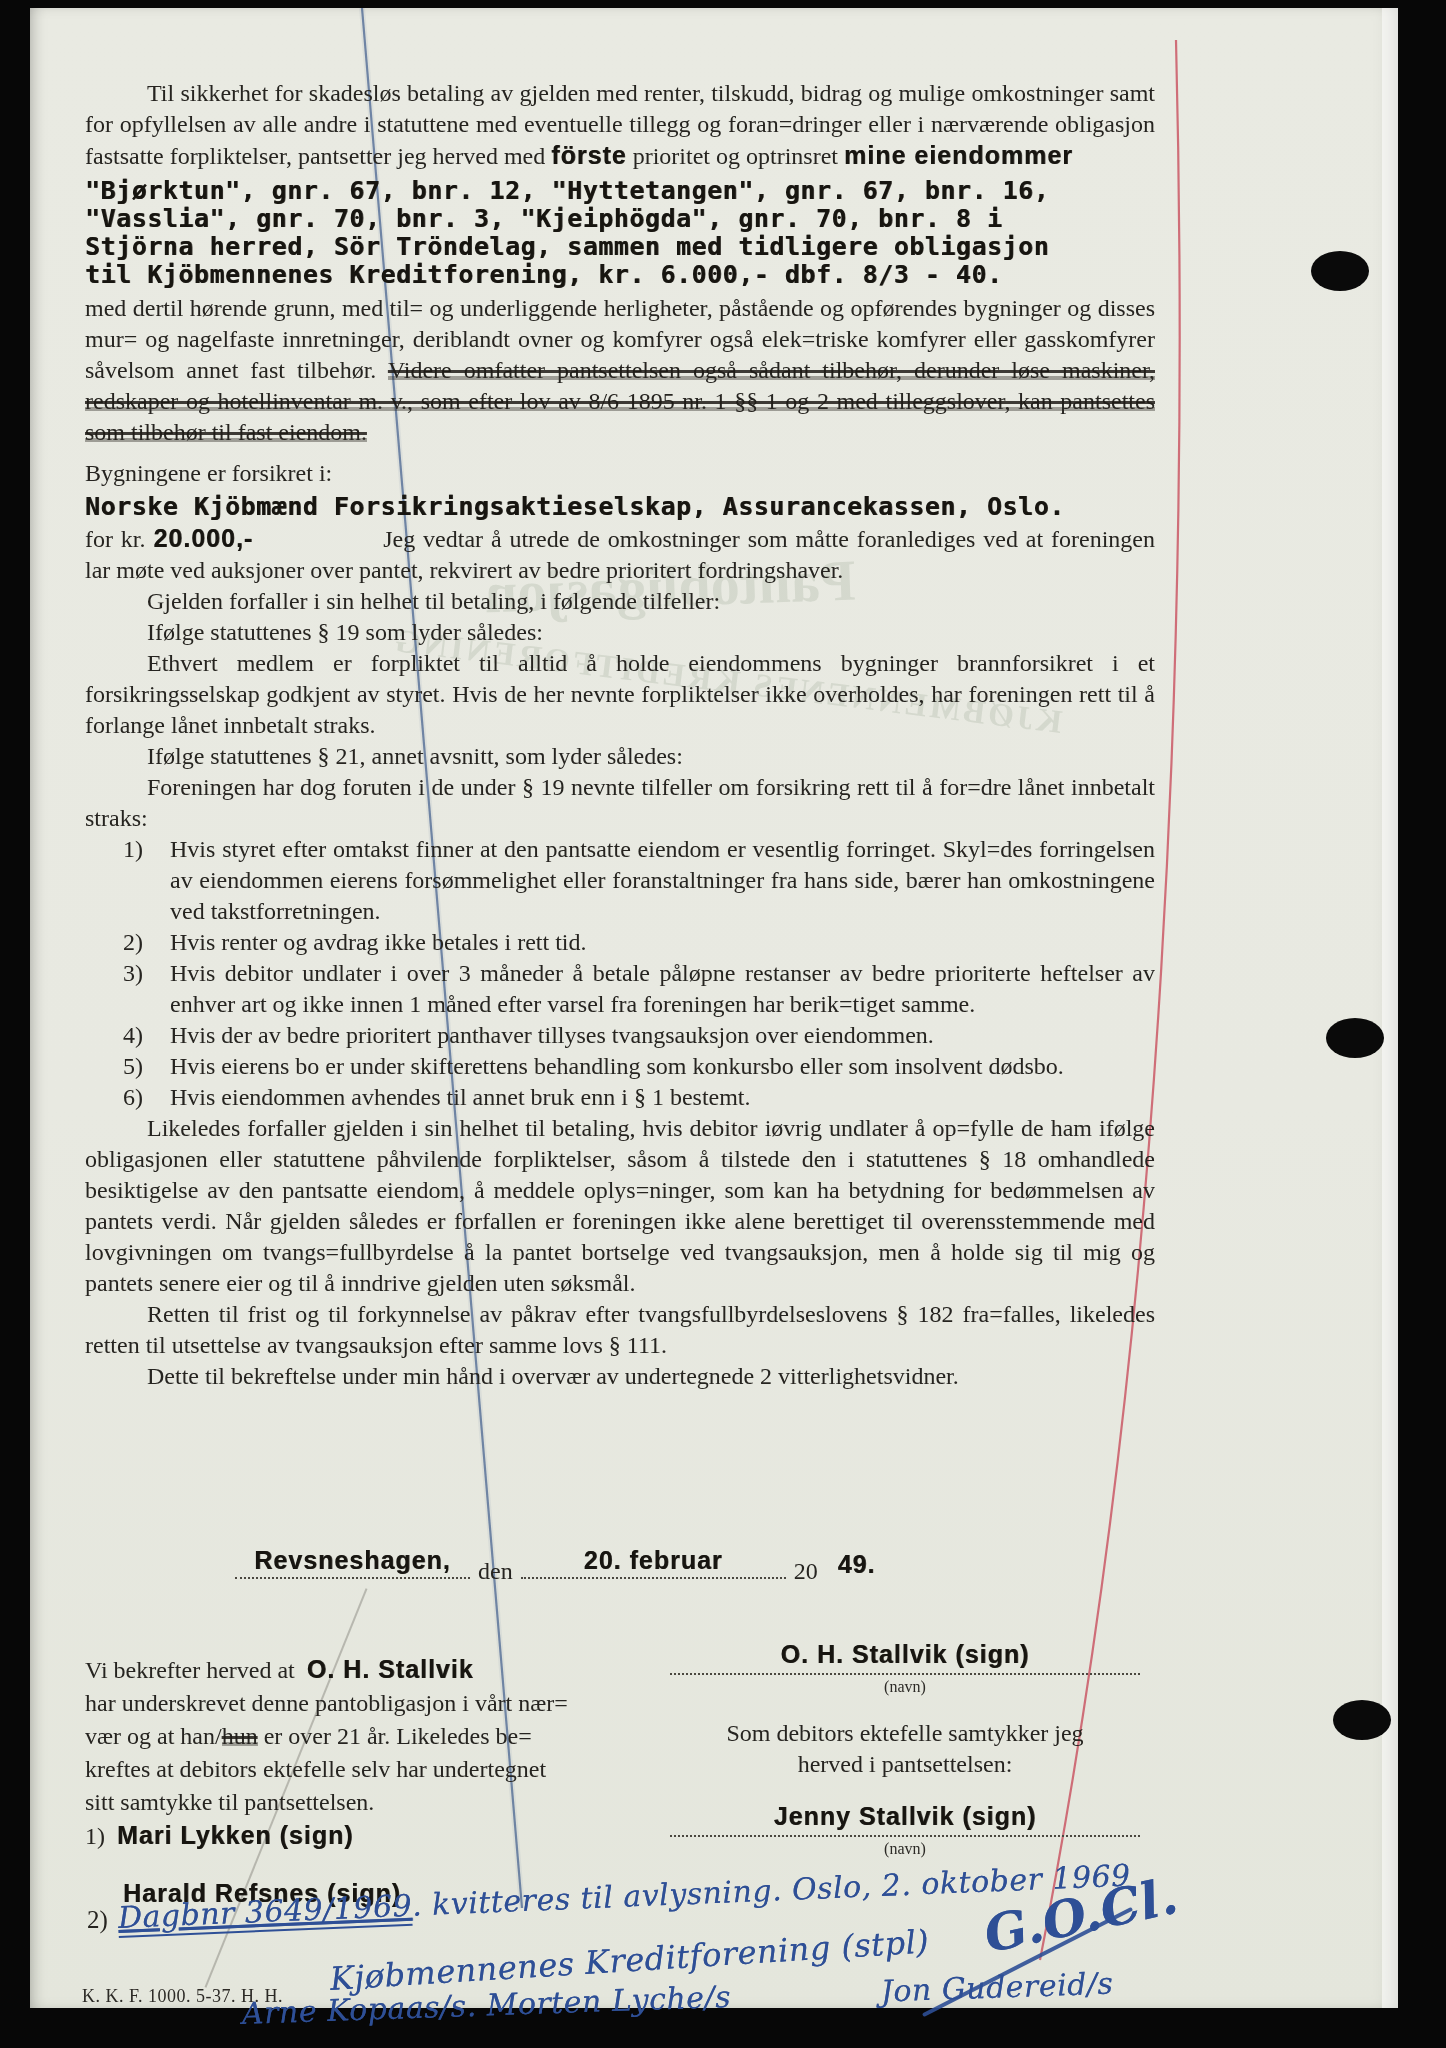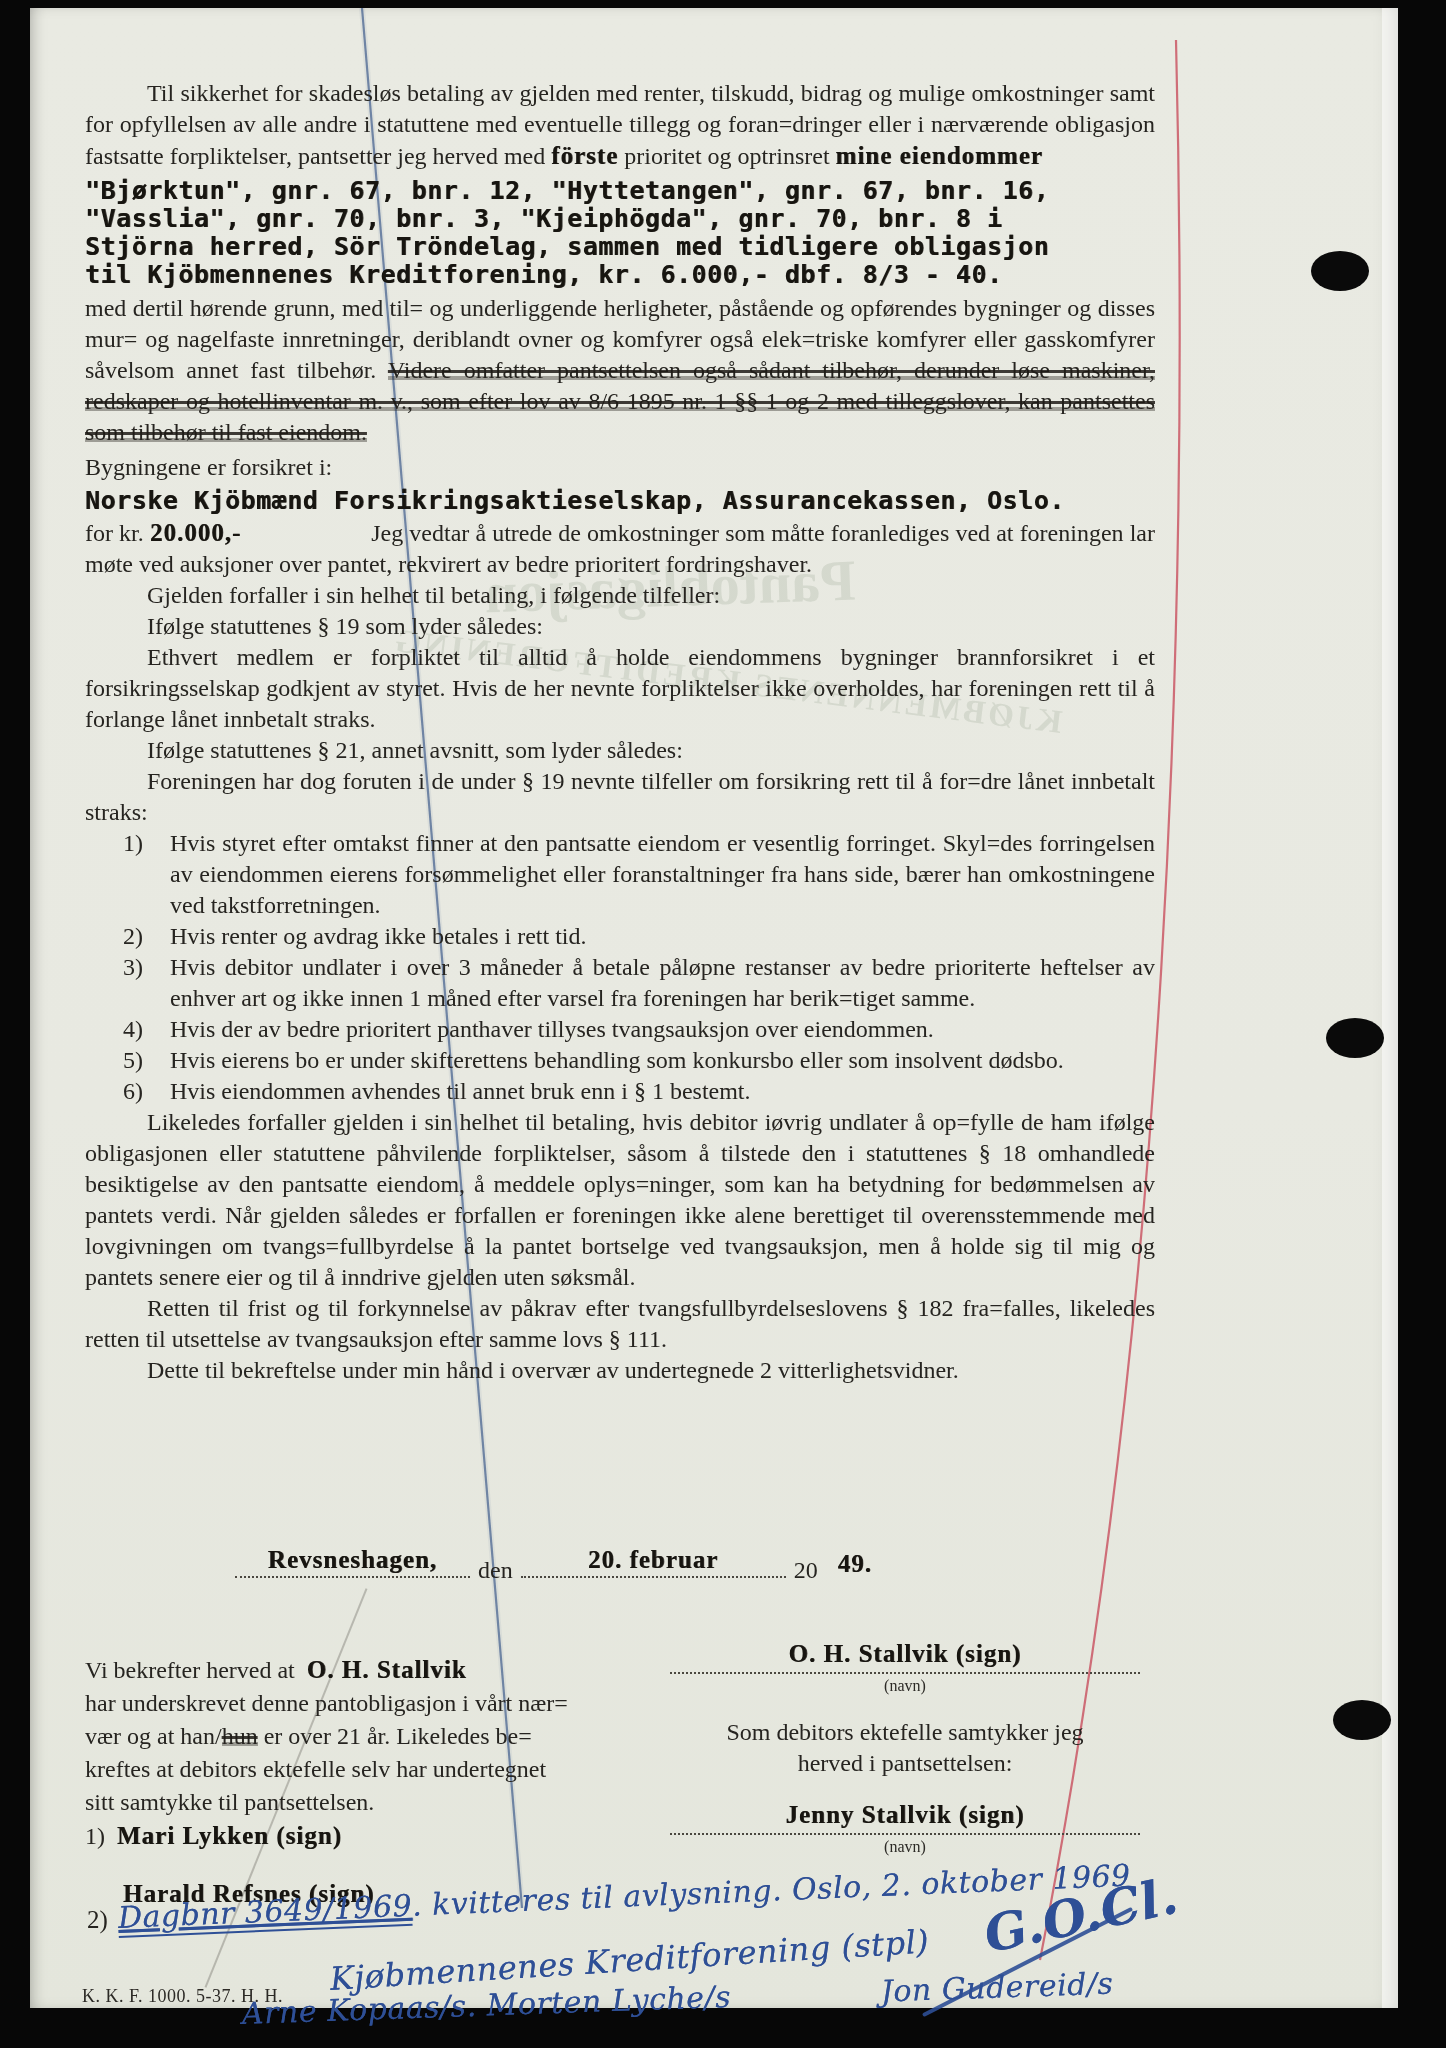--- a/index.html
+++ b/index.html
@@ -9,21 +9,21 @@
         background:linear-gradient(180deg,#e9eae2 0%,#e8e9e1 55%,#e4e6dc 100%);
         box-shadow:inset -14px 0 22px -14px rgba(0,0,0,.35), inset 10px 0 18px -12px rgba(0,0,0,.4);}
   .edgelight{position:absolute;right:0;top:0;width:16px;height:100%;background:rgba(255,255,255,.55);}
   svg.lines{position:absolute;left:0;top:0;pointer-events:none;}
   .hole{position:absolute;width:58px;height:40px;border-radius:50%;background:#0a0a0a;}
   
   .content{position:absolute;left:55px;top:70px;width:1070px;color:#262420;
            font-size:24px;line-height:31px;text-align:justify;}
   .content p{margin:0;}
   .ind{text-indent:62px;}
-  .tw{font-family:Liberation Serif, serif;font-weight:bold;
+  .tw{font-family:Liberation Sans, sans-serif;font-weight:bold;
       font-size:25px;letter-spacing:1px;color:#171510;
       text-shadow:0.6px 0 0.4px rgba(25,22,18,.75);}
   .twblock{font-family:"DejaVu Sans Mono","Liberation Mono",monospace;font-weight:bold;
            font-size:25px;line-height:28px;letter-spacing:0.5px;color:#171510;text-align:left;
            text-shadow:0.6px 0 0.4px rgba(25,22,18,.75);margin:5px 0 4px 0;}
   .struck{text-decoration:line-through;text-decoration-thickness:3px;text-decoration-color:rgba(30,27,22,.85);
           background:repeating-linear-gradient(180deg,transparent 0 19px,rgba(35,32,26,.38) 19px 23px,transparent 23px 31px);}
   .gap{display:inline-block;width:130px;}
   .li{position:relative;padding-left:85px;}
   .li .num{position:absolute;left:38px;top:0;}
@@ -84,21 +84,21 @@
 
     <div class="content">
       <p class="ind"><span>Til sikkerhet for skadesløs betaling av gjelden med renter, tilskudd, bidrag og mulige omkostninger samt for opfyllelsen av alle andre i statuttene med eventuelle tillegg og foran=dringer eller i nærværende obligasjon fastsatte forpliktelser, pantsetter jeg herved med</span> <span class="tw">förste</span> <span>prioritet og optrinsret</span> <span class="tw">mine eiendommer</span></p>
       <div class="twblock">
         <div>"Bjørktun", gnr. 67, bnr. 12, "Hyttetangen", gnr. 67, bnr. 16,</div>
         <div>"Vasslia", gnr. 70, bnr. 3, "Kjeiphögda", gnr. 70, bnr. 8 i</div>
         <div>Stjörna herred, Sör Tröndelag, sammen med tidligere obligasjon</div>
         <div>til Kjöbmennenes Kreditforening, kr. 6.000,- dbf. 8/3 - 40.</div>
       </div>
       <p><span>med dertil hørende grunn, med til= og underliggende herligheter, påstående og opførendes bygninger og disses mur= og nagelfaste innretninger, deriblandt ovner og komfyrer også elek=triske komfyrer eller gasskomfyrer såvelsom annet fast tilbehør. </span><span class="struck">Videre omfatter pantsettelsen også sådant tilbehør, derunder løse maskiner, redskaper og hotellinventar m. v., som efter lov av 8/6 1895 nr. 1 §§ 1 og 2 med tilleggslover, kan pantsettes som tilbehør til fast eiendom.</span></p>
-      <p style="margin-top:4px;">Bygningene er forsikret i:</p>
+      <p style="margin-top:10px;">Bygningene er forsikret i:</p>
       <div class="twblock" style="margin:4px 0 2px 0;">Norske Kjöbmænd Forsikringsaktieselskap, Assurancekassen, Oslo.</div>
       <p><span>for kr.</span> <span class="tw">20.000,-</span><span class="gap"></span><span>Jeg vedtar å utrede de omkostninger som måtte foranlediges ved at foreningen lar møte ved auksjoner over pantet, rekvirert av bedre prioritert fordringshaver.</span></p>
       <p class="ind">Gjelden forfaller i sin helhet til betaling, i følgende tilfeller:</p>
       <p class="ind">Ifølge statuttenes § 19 som lyder således:</p>
       <p class="ind">Ethvert medlem er forpliktet til alltid å holde eiendommens bygninger brannforsikret i et forsikringsselskap godkjent av styret. Hvis de her nevnte forpliktelser ikke overholdes, har foreningen rett til å forlange lånet innbetalt straks.</p>
       <p class="ind">Ifølge statuttenes § 21, annet avsnitt, som lyder således:</p>
       <p class="ind">Foreningen har dog foruten i de under § 19 nevnte tilfeller om forsikring rett til å for=dre lånet innbetalt straks:</p>
       <div class="li"><span class="num">1)</span><span>Hvis styret efter omtakst finner at den pantsatte eiendom er vesentlig forringet. Skyl=des forringelsen av eiendommen eierens forsømmelighet eller foranstaltninger fra hans side, bærer han omkostningene ved takstforretningen.</span></div>
       <div class="li"><span class="num">2)</span><span>Hvis renter og avdrag ikke betales i rett tid.</span></div>
       <div class="li"><span class="num">3)</span><span>Hvis debitor undlater i over 3 måneder å betale påløpne restanser av bedre prioriterte heftelser av enhver art og ikke innen 1 måned efter varsel fra foreningen har berik=tiget samme.</span></div>

